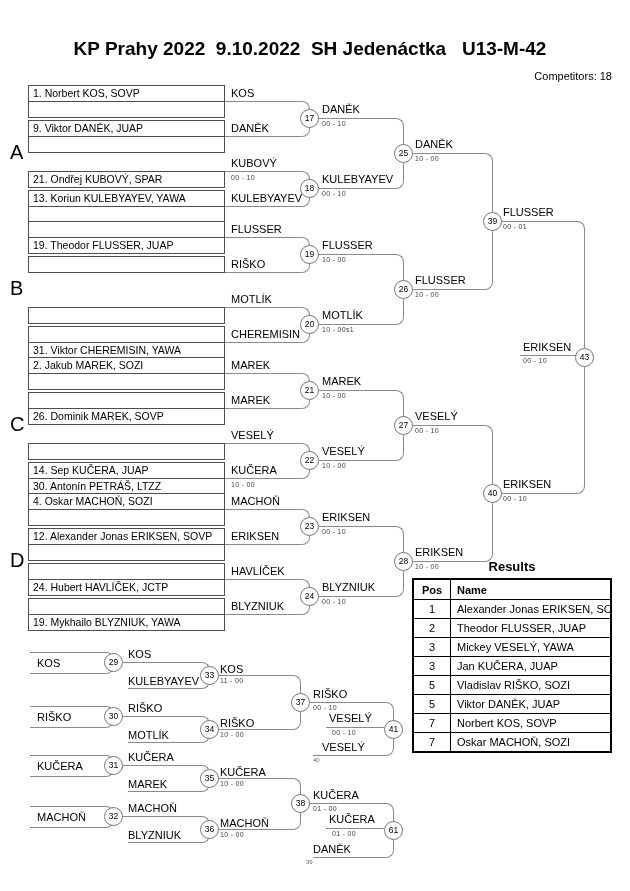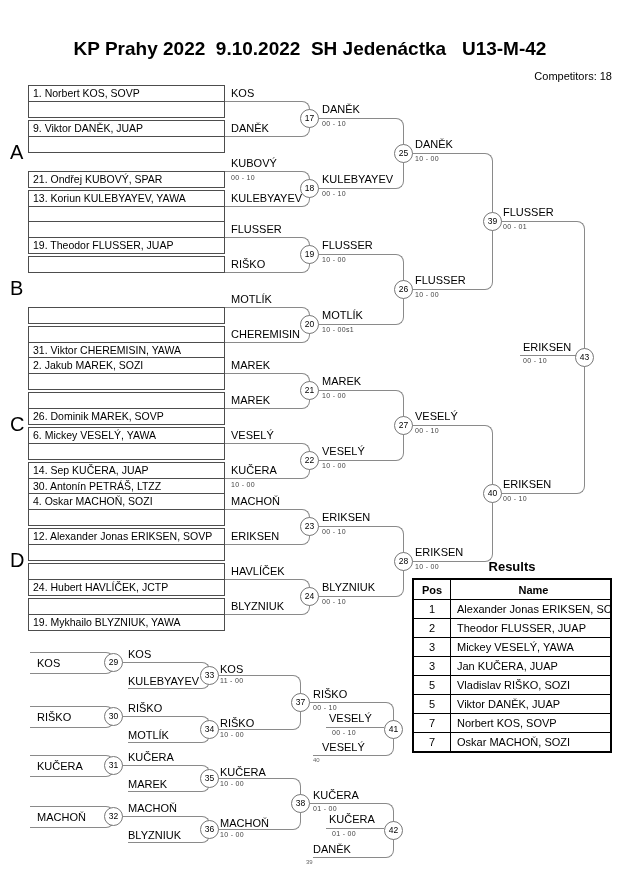--- a/index.html
+++ b/index.html
@@ -54,21 +54,20 @@
   <div class="b" style="top:221px"></div>
   <div class="b" style="top:237px">19. Theodor FLUSSER, JUAP</div>
   <div class="b" style="top:256px"></div>
   <div class="b" style="top:307px"></div>
   <div class="b" style="top:326px"></div>
   <div class="b" style="top:342px">31. Viktor CHEREMISIN, YAWA</div>
   <div class="b" style="top:357px">2. Jakub MAREK, SOZI</div>
   <div class="b" style="top:373px"></div>
   <div class="b" style="top:392px"></div>
   <div class="b" style="top:408px">26. Dominik MAREK, SOVP</div>
-  <div class="b" style="top:427px">6. Mickey VESELÝ, YAWA</div>
   <div class="b" style="top:443px"></div>
   <div class="b" style="top:462px">14. Sep KUČERA, JUAP</div>
   <div class="b" style="top:478px">30. Antonín PETRÁŠ, LTZZ</div>
   <div class="b" style="top:493px">4. Oskar MACHOŇ, SOZI</div>
   <div class="b" style="top:509px"></div>
   <div class="b" style="top:528px">12. Alexander Jonas ERIKSEN, SOVP</div>
   <div class="b" style="top:544px"></div>
   <div class="b" style="top:563px"></div>
   <div class="b" style="top:579px">24. Hubert HAVLÍČEK, JCTP</div>
   <div class="b" style="top:598px"></div>
@@ -217,21 +216,21 @@
   <div class="c" style="left:104px;top:707px">30</div>
   <div class="c" style="left:104px;top:756px">31</div>
   <div class="c" style="left:104px;top:807px">32</div>
   <div class="c" style="left:200px;top:666px">33</div>
   <div class="c" style="left:200px;top:720px">34</div>
   <div class="c" style="left:200px;top:769px">35</div>
   <div class="c" style="left:200px;top:820px">36</div>
   <div class="c" style="left:291px;top:693px">37</div>
   <div class="c" style="left:291px;top:794px">38</div>
   <div class="c" style="left:384px;top:720px">41</div>
-  <div class="c" style="left:384px;top:821px">42</div>
+  <div class="c" style="left:384px;top:821px">61</div>
 
   <div class="L" style="left:128px;top:648px">KOS</div>
   <div class="L" style="left:128px;top:702px">RIŠKO</div>
   <div class="L" style="left:128px;top:751px">KUČERA</div>
   <div class="L" style="left:128px;top:802px">MACHOŇ</div>
 
   <div class="L" style="left:128px;top:675px">KULEBYAYEV</div>
   <div class="L" style="left:128px;top:729px">MOTLÍK</div>
   <div class="L" style="left:128px;top:778px">MAREK</div>
   <div class="L" style="left:128px;top:829px">BLYZNIUK</div>
@@ -257,21 +256,21 @@
   <div class="L" style="left:329px;top:813px">KUČERA</div>
   <div class="s" style="left:332px;top:830px">01 - 00</div>
   <div class="L" style="left:313px;top:843px">DANĚK</div>
   <div class="t" style="left:306px;top:859px">39</div>
 
   <div class="rtitle">Results</div>
   <table class="res">
     <tbody>
         <tr class="h">
       <td class="p">Pos</td>
-      <td class="n" style="text-align:center">Name</td>
+      <td class="n" style="text-align:left">Name</td>
     </tr>
     <tr>
       <td class="p">1</td>
       <td class="n">Alexander Jonas ERIKSEN, SOVP</td>
     </tr>
     <tr>
       <td class="p">2</td>
       <td class="n">Theodor FLUSSER, JUAP</td>
     </tr>
     <tr>

